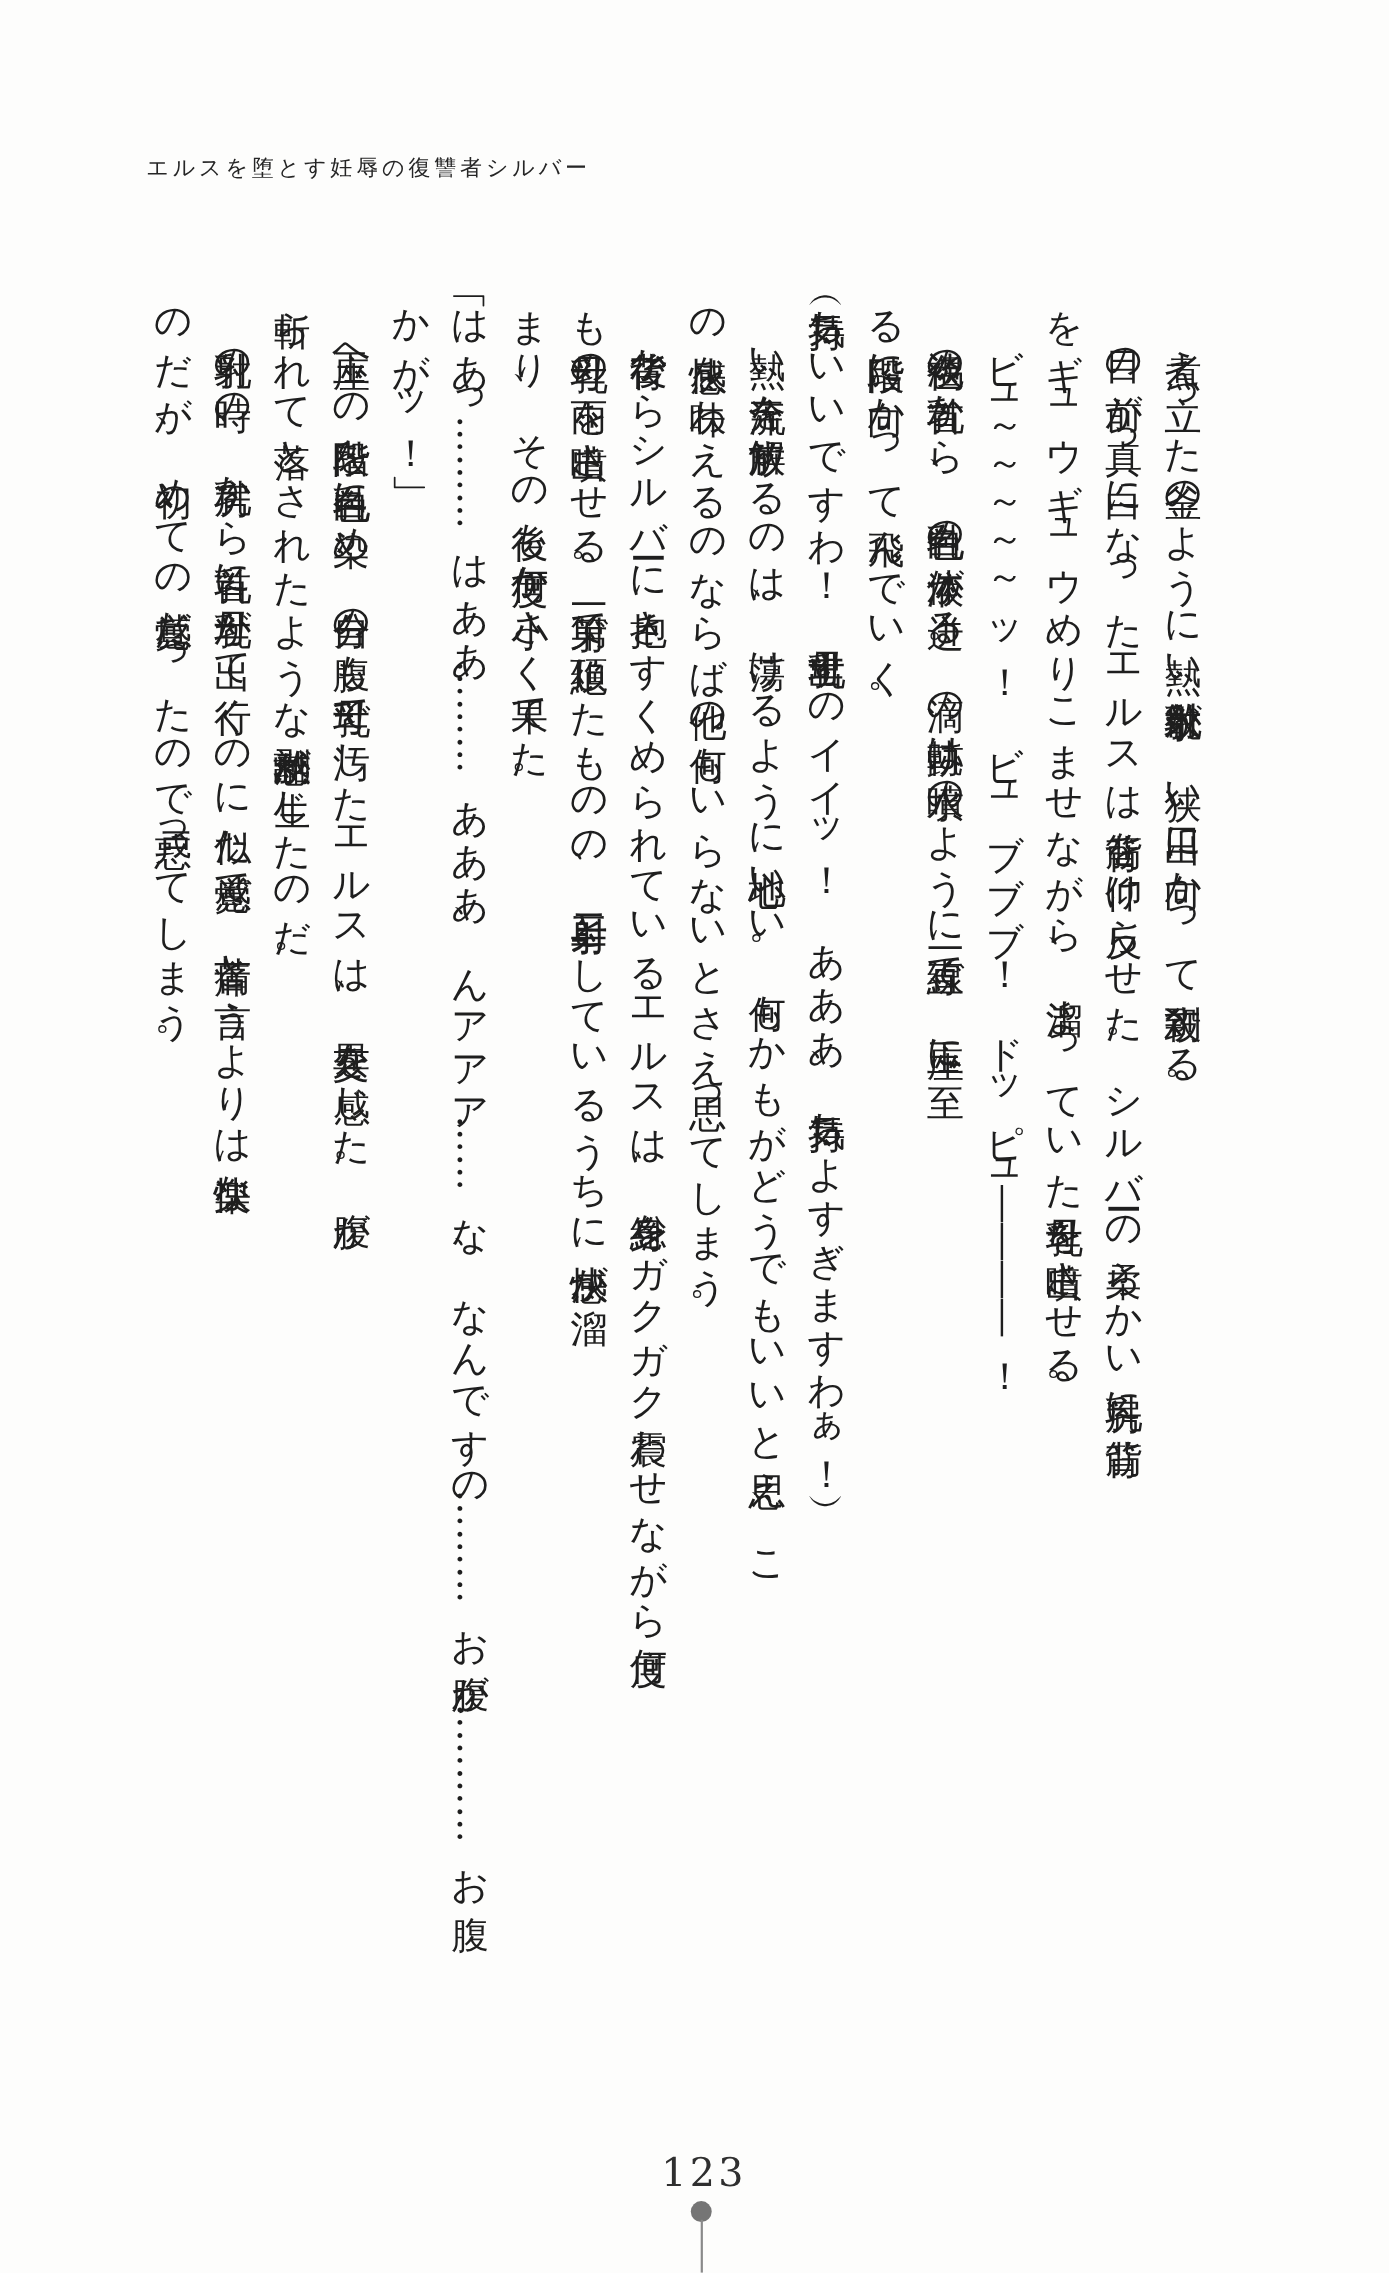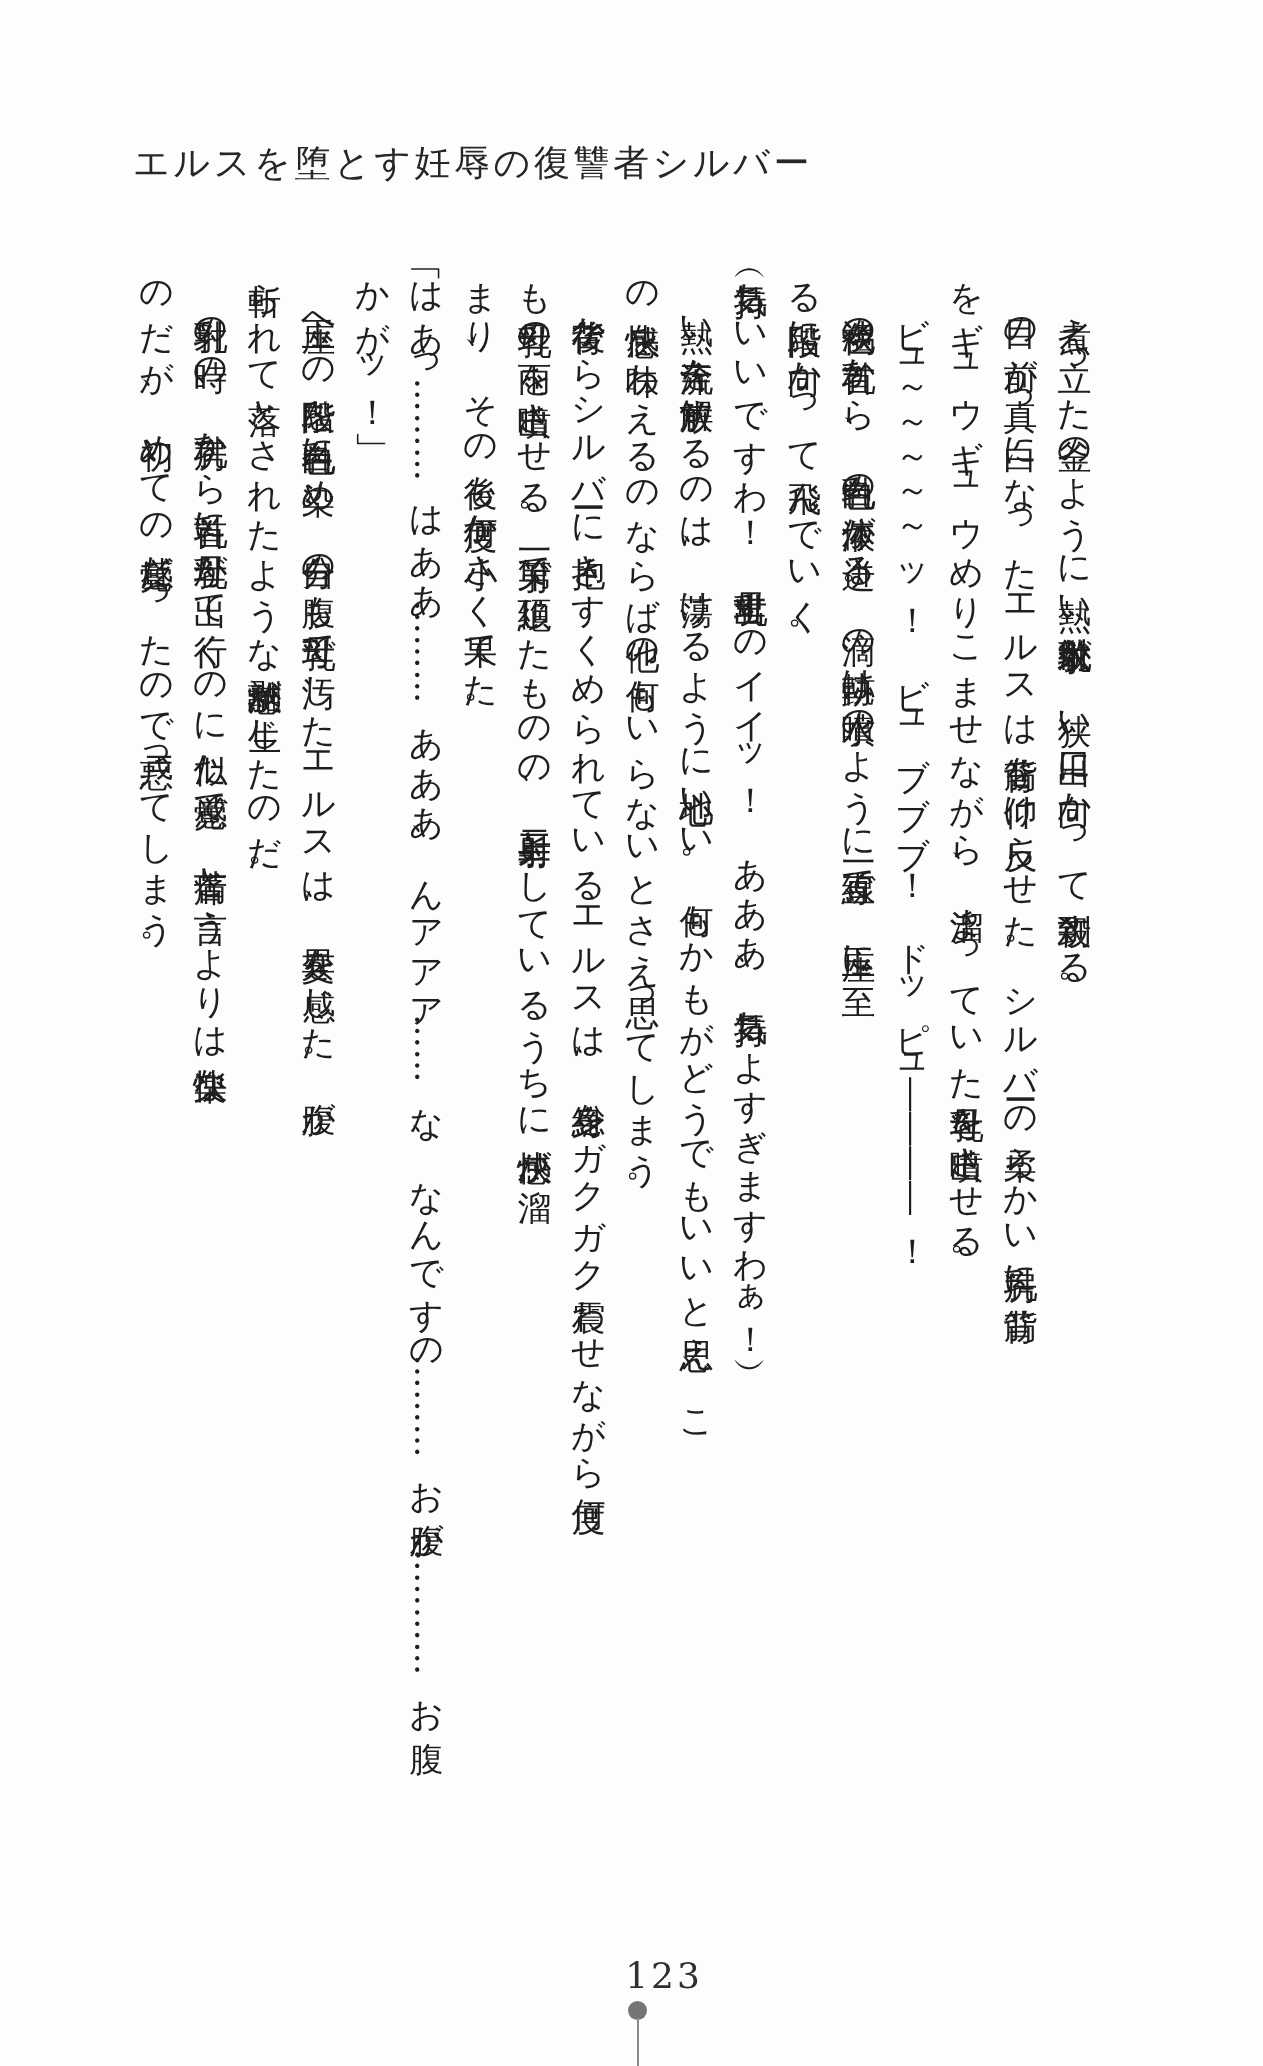--- a/index.html
+++ b/index.html
@@ -13,21 +13,21 @@
     background: #fdfdfc;
     overflow: hidden;
     font-family: "DejaVu Serif", "Liberation Serif", serif;
   }
 
   
   .running-title {
     position: absolute;
     left: 133px;
     top: 139px;
-    font-size: 36px;
+    font-size: 20px;
     letter-spacing: 3.5px;
     color: #262626;
     white-space: nowrap;
   }
 
   
   .text-block {
     position: absolute;
     top: 258px;
     left: 130px;
@@ -47,21 +47,21 @@
     height: 1400px;
     white-space: nowrap;
   }
   .text-block .line.indent {
     text-indent: 35px;   
   }
 
   
   .page-number {
     position: absolute;
-    left: 602px;
+    left: 578px;
     top: 1958px;
     width: 124px;
     text-align: center;
     font-size: 36px;
     letter-spacing: 3px;
     color: #2f2f2f;
     line-height: 1;
   }
   .ornament-dot {
     position: absolute;

